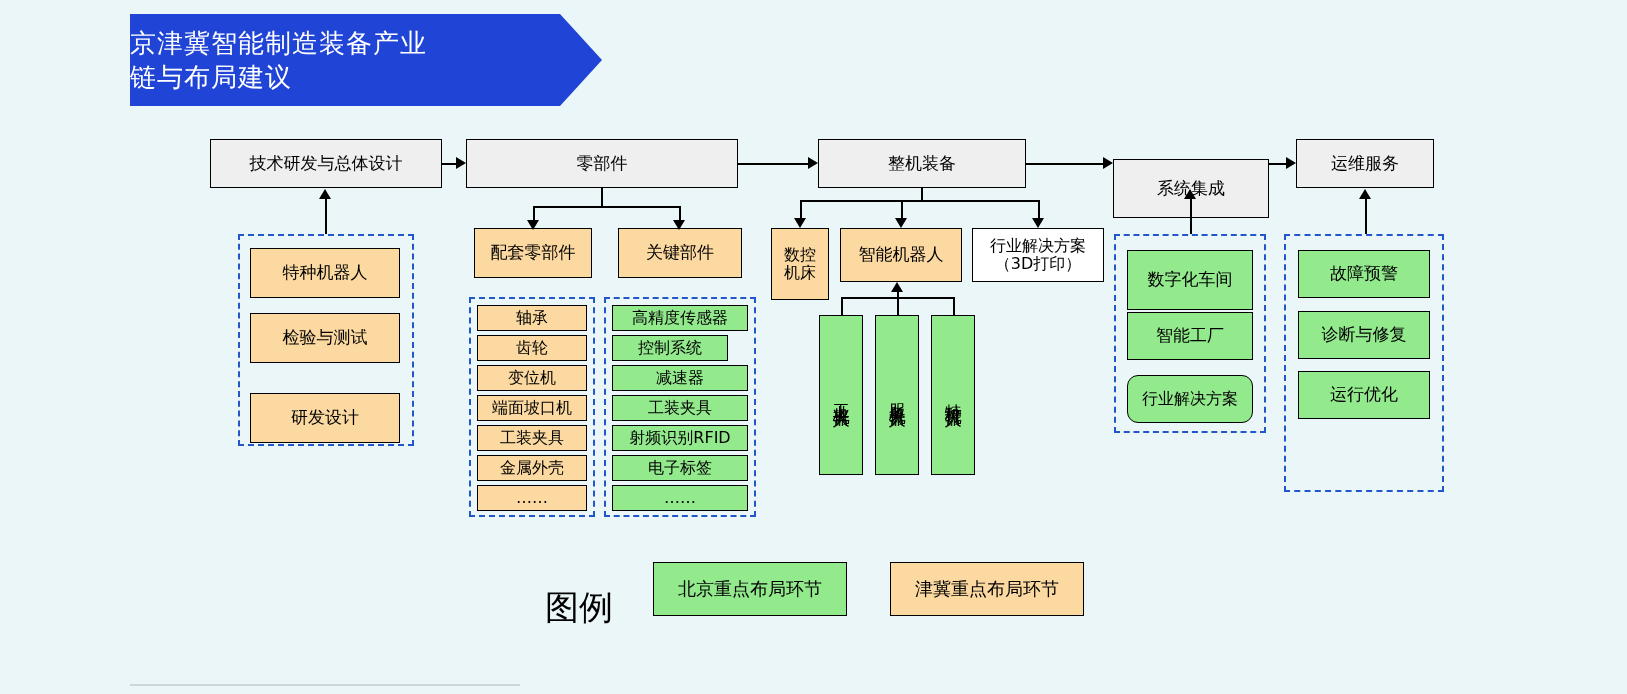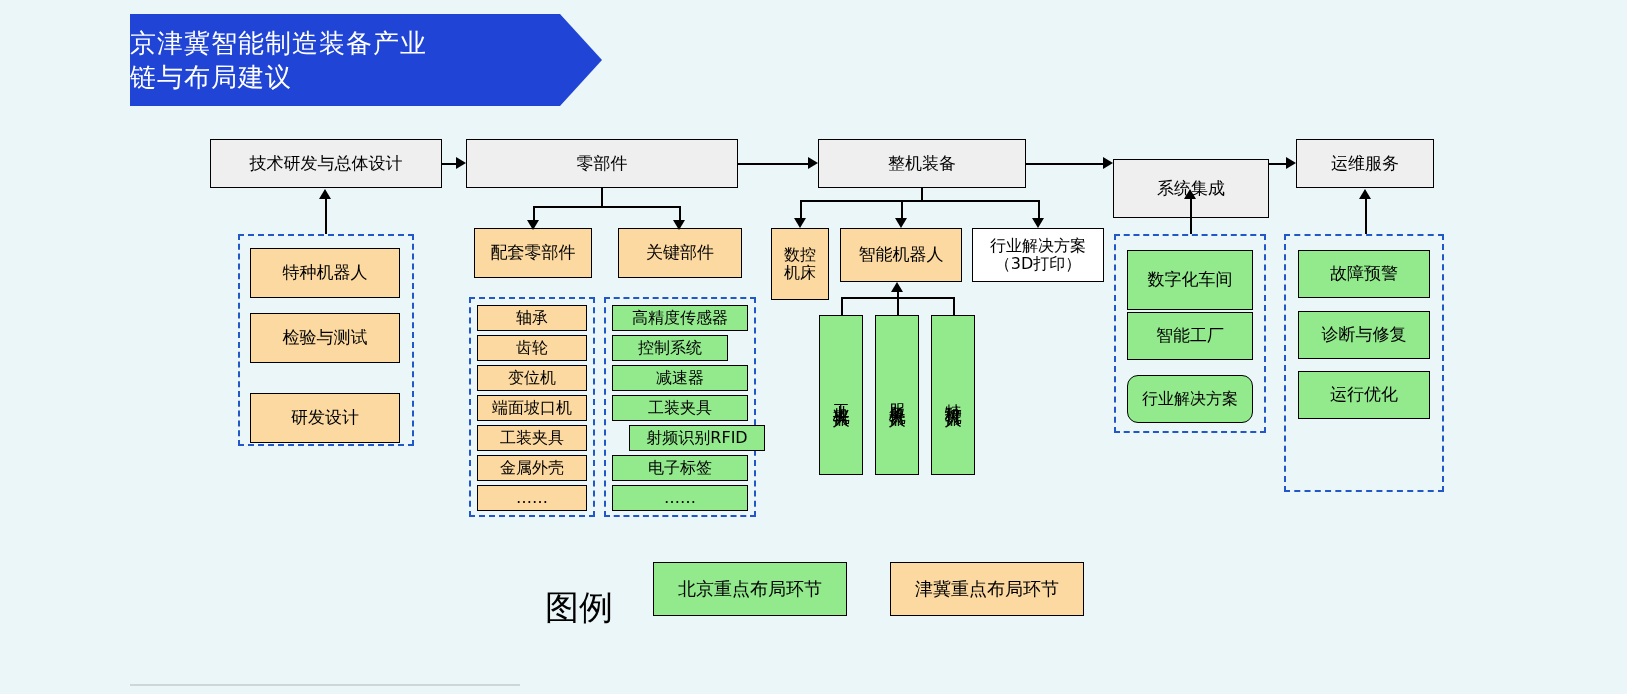--- a/index.html
+++ b/index.html
@@ -146,21 +146,21 @@
   <div class="box orange small" style="left:477px;top:395px;width:110px;height:26px;">端面坡口机</div>
   <div class="box orange small" style="left:477px;top:425px;width:110px;height:26px;">工装夹具</div>
   <div class="box orange small" style="left:477px;top:455px;width:110px;height:26px;">金属外壳</div>
   <div class="box orange small" style="left:477px;top:485px;width:110px;height:26px;">……</div>
 
   <div class="dashed" style="left:604px;top:297px;width:152px;height:220px;"></div>
   <div class="box green small" style="left:612px;top:305px;width:136px;height:26px;">高精度传感器</div>
   <div class="box green small" style="left:612px;top:335px;width:116px;height:26px;">控制系统</div>
   <div class="box green small" style="left:612px;top:365px;width:136px;height:26px;">减速器</div>
   <div class="box green small" style="left:612px;top:395px;width:136px;height:26px;">工装夹具</div>
-  <div class="box green small" style="left:612px;top:425px;width:136px;height:26px;margin-left:17px;">射频识别RFID</div>
+  <div class="box green small" style="left:612px;top:425px;width:136px;height:26px;">射频识别RFID</div>
   <div class="box green small" style="left:612px;top:455px;width:136px;height:26px;">电子标签</div>
   <div class="box green small" style="left:612px;top:485px;width:136px;height:26px;">……</div>
 
   <div class="box orange small" style="left:771px;top:228px;width:58px;height:72px;flex-direction:column;">
     <span>数控</span>
     <span>机床</span>
   </div>
   <div class="box orange" style="left:840px;top:228px;width:122px;height:54px;">智能机器人</div>
   <div class="box white small" style="left:972px;top:228px;width:132px;height:54px;flex-direction:column;">
     <span>行业解决方案</span>

